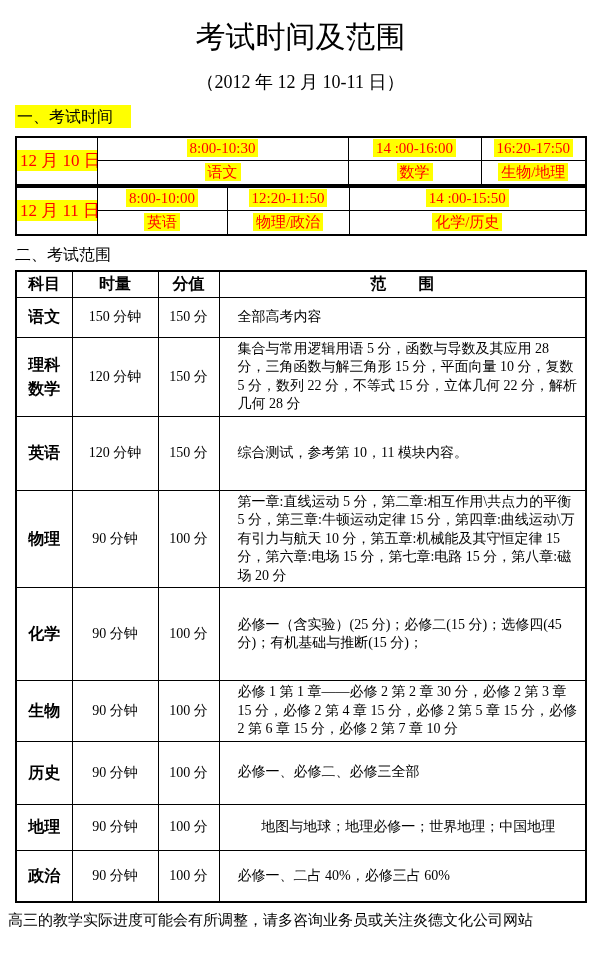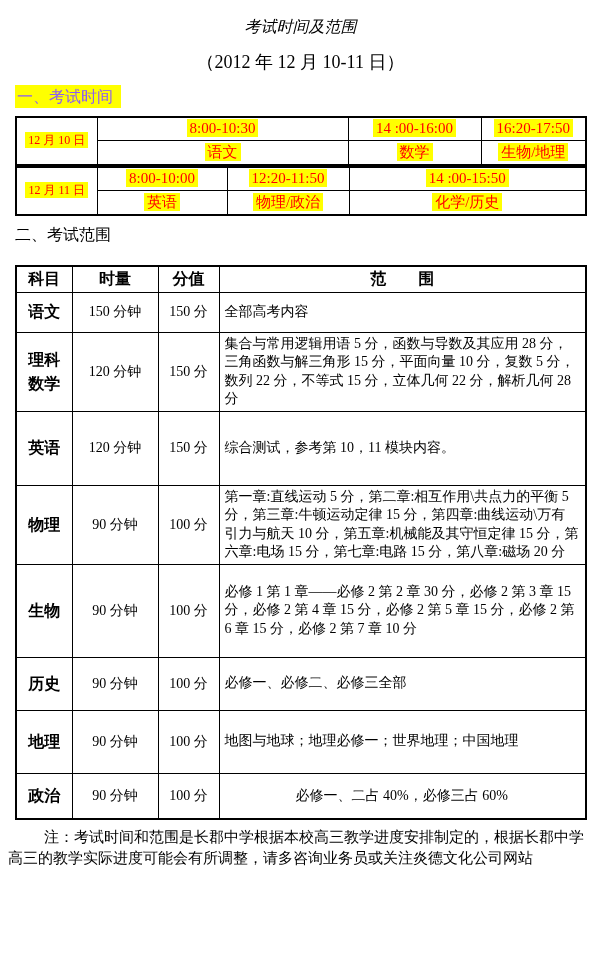--- a/index.html
+++ b/index.html
@@ -8,53 +8,53 @@
     width:602px; height:974px;
     font-family:"Liberation Serif", serif;
     color:#000;
     overflow:hidden;
   }
   .page { position:relative; width:602px; height:974px; padding:12px 16px 0 15px; }
 
   
   .title-brand  { text-align:center; font-size:29px; margin-top:10px; font-family:"Liberation Serif", serif; }
   .title-main   { text-align:center; font-size:27px; font-weight:bold; margin-top:2px; font-family:"Liberation Sans", sans-serif; }
-  .title-sub    { text-align:center; font-size:16px; margin-top:5px; font-family:"Liberation Serif", serif;font-style:italic; }
+  .title-sub    { text-align:center; font-size:30px; margin-top:5px; font-family:"Liberation Serif", serif; }
   .title-date   { text-align:center; font-size:18px; font-weight:normal; margin-top:12px; font-family:"Liberation Serif", serif; }
 
   .section-label { margin-top:13px; font-size:16px; font-family:"Liberation Sans", sans-serif; }
-  .section-label.second { margin-top:9px; margin-bottom:19px; }
+  .section-label.second { margin-top:9px; margin-bottom:4px; }
 
   .hl { background:#FFFF00; color:#FF0000; padding:1px 3px; }
-  .sec-hl { background:#FFFF00; color:#8b5cf6; padding:3px 8px 3px 2px; }
+  .sec-hl { background:#FFFF00; color:#000000; padding:3px 18px 3px 2px; }
 
   
   table.sched { border-collapse:collapse; table-layout:fixed; width:570px; }
   table.sched.day1 { margin-top:8px; border:2px solid #000; border-bottom:3px solid #000; }
   table.sched.day2 { border:2px solid #000; border-top:0; }
   table.sched td {
     border:1px solid #000;
     text-align:center; vertical-align:middle;
     font-size:15px; overflow:hidden; white-space:nowrap;
   }
   table.sched tr.time-row td { height:23px; }
   table.sched tr.subj-row td { height:25px; }
-  table.sched td.datecell { font-size:12px;margin-left:8px; }
+  table.sched td.datecell { font-size:17px;margin-left:8px; }
 
   
   table.scope { border-collapse:collapse; table-layout:fixed; width:570px; border:2px solid #000; }
   table.scope th, table.scope td { border:1px solid #000; vertical-align:middle; }
   table.scope th {
     font-size:16px; font-weight:bold; text-align:center;
     height:26px; font-family:Liberation Serif, serif;
   }
   table.scope td.subj  { font-size:16px; font-weight:bold; text-align:center; padding:0 5px; line-height:1.45; }
   table.scope td.dur,
   table.scope td.score { font-size:14px; text-align:center; white-space:nowrap; }
-  table.scope td.scope-cell { font-size:14px; text-align:left; padding:2px 6px 2px 5px; line-height:18.5px; }
+  table.scope td.scope-cell { font-size:14px; text-align:left; padding:2px 6px 2px 18px; line-height:18.5px; }
 
   table.scope tbody tr:nth-child(1)  td { height:40px; }
   table.scope tbody tr:nth-child(2)  td { height:54px; }
   table.scope tbody tr:nth-child(3)  td { height:74px; }
   table.scope tbody tr:nth-child(4)  td { height:31px; }
   table.scope tbody tr:nth-child(5)  td { height:93px;margin-top:20px; }
   table.scope tbody tr:nth-child(6)  td { height:53px; }
   table.scope tbody tr:nth-child(7)  td { height:63px; }
   table.scope tbody tr:nth-child(8)  td { height:46px;text-align:center; }
   table.scope tbody tr:nth-child(9)  td { height:52px; }
@@ -163,20 +163,26 @@
         <td class="score">150 分</td>
         <td class="scope-cell">综合测试，参考第 10，11 模块内容。</td>
       </tr>
       <tr>
         <td class="subj">物理</td>
         <td class="dur">90 分钟</td>
         <td class="score">100 分</td>
         <td class="scope-cell">第一章:直线运动 5 分，第二章:相互作用\共点力的平衡 5 分，第三章:牛顿运动定律 15 分，第四章:曲线运动\万有引力与航天 10 分，第五章:机械能及其守恒定律 15 分，第六章:电场 15 分，第七章:电路 15 分，第八章:磁场 20 分</td>
       </tr>
       <tr>
+        <td class="subj">化学</td>
+        <td class="dur">90 分钟</td>
+        <td class="score">100 分</td>
+        <td class="scope-cell">必修一（含实验）(25 分)；必修二(15 分)；选修四(45 分)；有机基础与推断(15 分)；</td>
+      </tr>
+      <tr>
         <td class="subj">生物</td>
         <td class="dur">90 分钟</td>
         <td class="score">100 分</td>
         <td class="scope-cell">必修 1 第 1 章——必修 2 第 2 章 30 分，必修 2 第 3 章 15 分，必修 2 第 4 章 15 分，必修 2 第 5 章 15 分，必修 2 第 6 章 15 分，必修 2 第 7 章 10 分</td>
       </tr>
       <tr>
         <td class="subj">历史</td>
         <td class="dur">90 分钟</td>
         <td class="score">100 分</td>
         <td class="scope-cell">必修一、必修二、必修三全部</td>
@@ -190,18 +196,17 @@
       <tr>
         <td class="subj">政治</td>
         <td class="dur">90 分钟</td>
         <td class="score">100 分</td>
         <td class="scope-cell">必修一、二占 40%，必修三占 60%</td>
       </tr>
     </tbody>
   </table>
 
   <div class="footnote">
-    <div class="fline indent">注：考试时间和范围是长郡中学根据本校高三教学进度安排制定的，根据长郡中学</div>
     <div class="fline">高三的教学实际进度可能会有所调整，请多咨询业务员或关注炎德文化公司网站</div>
 
   </div>
 
 </div>
 
 </body></html>

